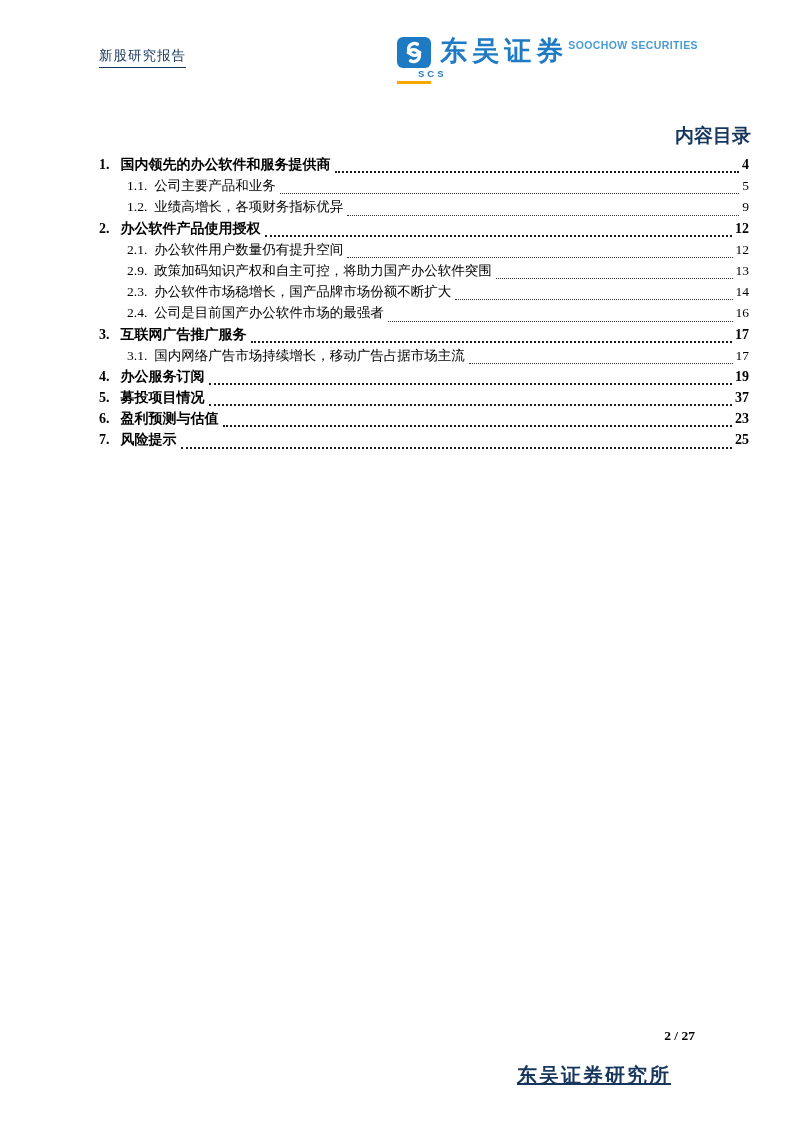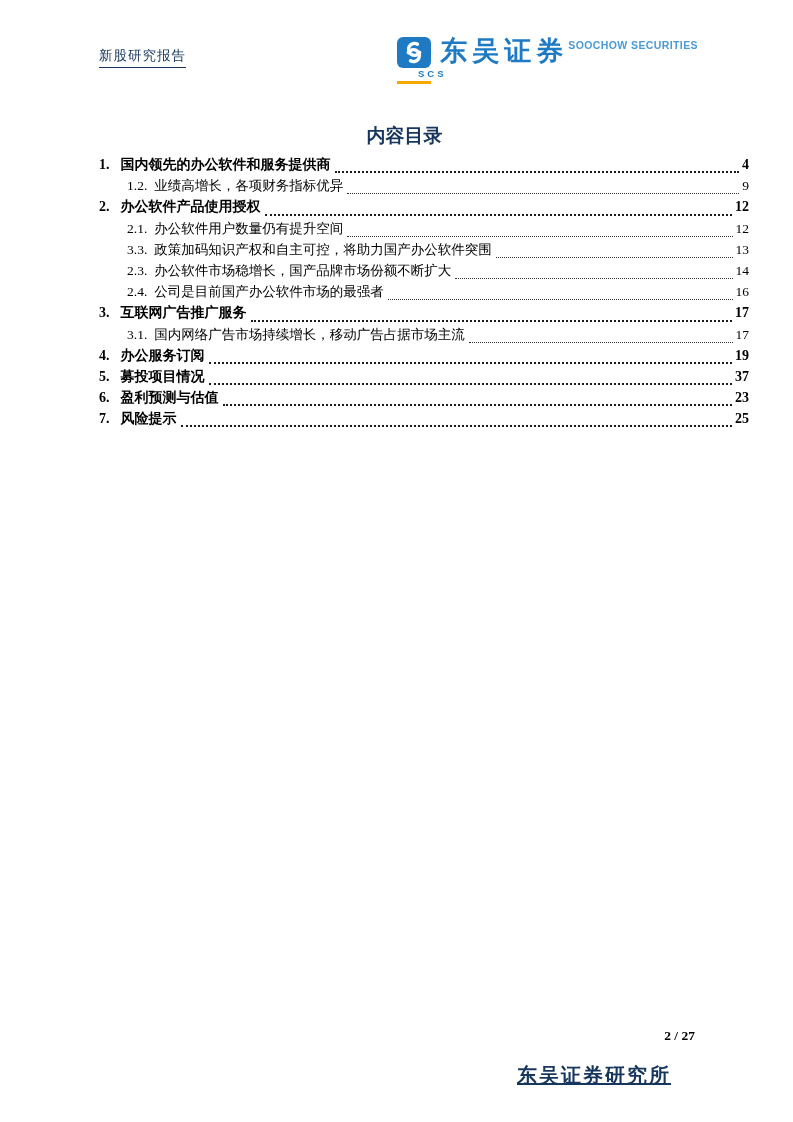--- a/index.html
+++ b/index.html
@@ -73,24 +73,24 @@
     color: #4A9BD5;
     letter-spacing: 0.4px;
     margin-top: 2px;
     white-space: nowrap;
   }
 
   
   .toc-title {
     position: absolute;
     top: 123px;
-    left: 8px;
+    left: 0;
     width: 100%;
     margin: 0;
-    text-align: center;
+    text-align: right;
     font-size: 19px;
     font-weight: bold;
     color: #17365D;
   }
   .toc {
     position: absolute;
     top: 156px;
     left: 57px;
     width: 650px;
   }
@@ -163,39 +163,45 @@
   <h1 class="toc-title">内容目录</h1>
 
   <nav class="toc" id="toc-list">
       <div class="toc-row level-1">
     <span class="toc-num">1.</span>
     <span class="toc-label">国内领先的办公软件和服务提供商</span>
     <span class="toc-leader"></span>
     <span class="toc-page">4</span>
   </div>
       <div class="toc-row level-2">
+    <span class="toc-num">1.1.</span>
+    <span class="toc-label">公司主要产品和业务</span>
+    <span class="toc-leader"></span>
+    <span class="toc-page">5</span>
+  </div>
+      <div class="toc-row level-2">
     <span class="toc-num">1.2.</span>
     <span class="toc-label">业绩高增长，各项财务指标优异</span>
     <span class="toc-leader"></span>
     <span class="toc-page">9</span>
   </div>
       <div class="toc-row level-1">
     <span class="toc-num">2.</span>
     <span class="toc-label">办公软件产品使用授权</span>
     <span class="toc-leader"></span>
     <span class="toc-page">12</span>
   </div>
       <div class="toc-row level-2">
     <span class="toc-num">2.1.</span>
     <span class="toc-label">办公软件用户数量仍有提升空间</span>
     <span class="toc-leader"></span>
     <span class="toc-page">12</span>
   </div>
       <div class="toc-row level-2">
-    <span class="toc-num">3.3.</span>
+    <span class="toc-num">2.9.</span>
     <span class="toc-label">政策加码知识产权和自主可控，将助力国产办公软件突围</span>
     <span class="toc-leader"></span>
     <span class="toc-page">13</span>
   </div>
       <div class="toc-row level-2">
     <span class="toc-num">2.3.</span>
     <span class="toc-label">办公软件市场稳增长，国产品牌市场份额不断扩大</span>
     <span class="toc-leader"></span>
     <span class="toc-page">14</span>
   </div>

